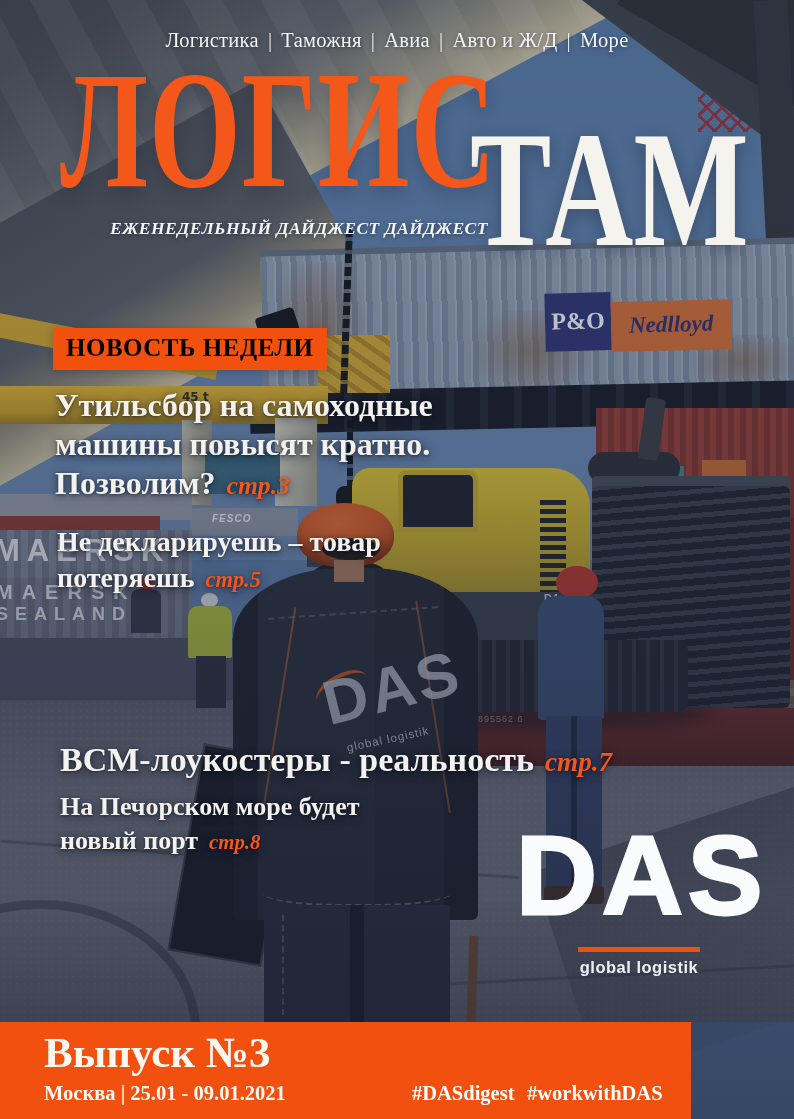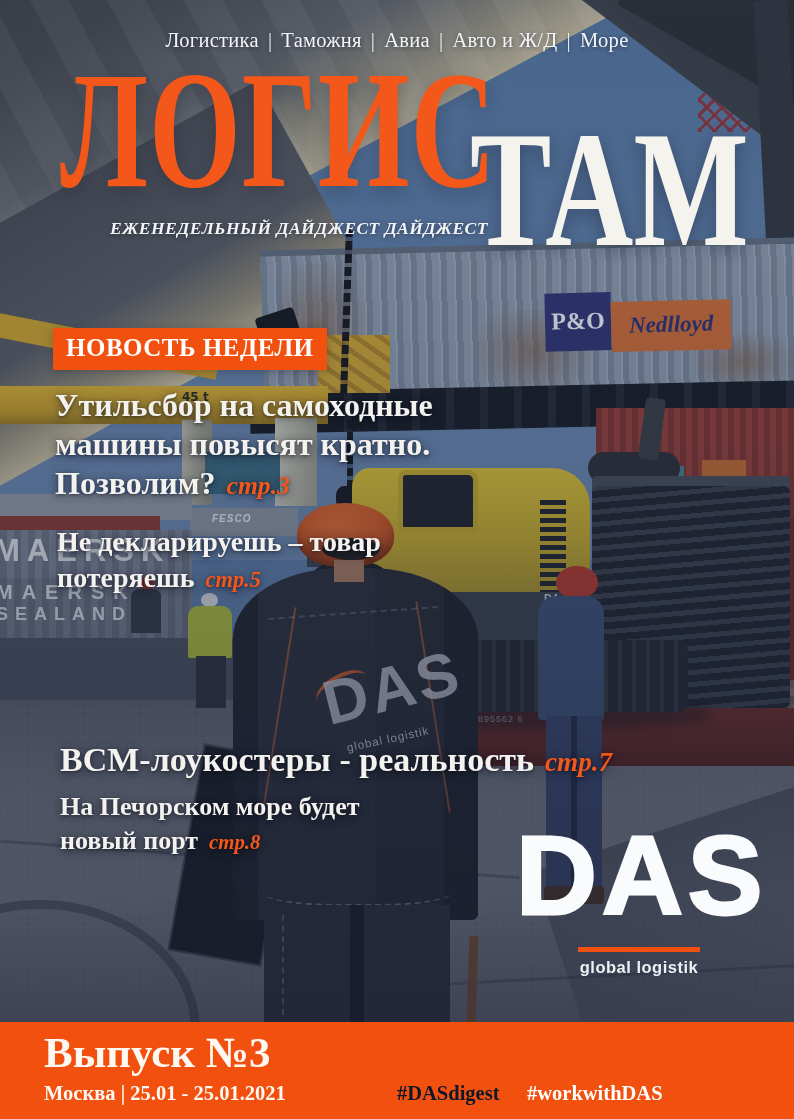--- a/index.html
+++ b/index.html
@@ -186,44 +186,44 @@
        font-size:20.5px;letter-spacing:.3px;text-shadow:0 1px 4px rgba(15,20,35,.5);}
   .topnav .sep{margin:0 9px;opacity:.95;}
   .title-right{left:470px;top:107px;color:#f5f3ee;font-weight:bold;font-size:122px;line-height:1;
        transform:scaleY(1.35);transform-origin:left top;letter-spacing:0;
        text-shadow:0 4px 14px rgba(15,20,38,.35);}
   .title-left{left:60px;top:47px;color:var(--accent-title);font-weight:bold;font-size:118px;line-height:1;
        transform:scaleY(1.42);transform-origin:left top;letter-spacing:1px;
        text-shadow:0 4px 14px rgba(15,20,38,.25);}
   .subtitle{left:110px;top:218px;font-style:italic;font-weight:bold;font-size:17.5px;
        color:#f3f4f6;letter-spacing:.5px;text-shadow:0 1px 4px rgba(15,20,35,.5);}
-  .badge{left:53px;top:328px;background:var(--accent);color:#ffffff;
+  .badge{left:53px;top:328px;background:var(--accent);color:#000000;
        font-weight:bold;font-size:25px;letter-spacing:.5px;padding:6px 13px 8px;
        box-shadow:0 2px 8px rgba(20,20,30,.25);}
   .headline{color:#f4f2ee;font-weight:bold;
        text-shadow:0 2px 10px rgba(10,14,28,.6),0 1px 3px rgba(10,14,28,.45);}
   .pref{margin-left:11px;color:var(--accent-title);font-style:italic;font-size:.8em;white-space:nowrap;}
   .h0{left:55px;top:386px;width:478px;font-size:32px;line-height:1.22;}
   .h1{left:57px;top:524px;width:380px;font-size:28px;line-height:1.28;}
   .h2{left:57px;top:616px;width:436px;font-size:26px;line-height:1.3;}
   .h3{left:60px;top:738px;width:620px;font-size:34px;line-height:1.3;}
   .h4{left:60px;top:790px;width:350px;font-size:26px;line-height:1.3;}
 
   .brand-word{left:516px;top:820px;font-family:"Liberation Sans",sans-serif;font-weight:bold;
        font-size:112px;line-height:1;letter-spacing:5px;color:#fafbfc;
        -webkit-text-stroke:3px #fafbfc;}
   .brand-rule{left:578px;top:947px;width:122px;height:5px;background:var(--accent);}
   .brand-tagline{left:566px;top:958px;width:146px;text-align:center;
        font-family:"Liberation Sans",sans-serif;font-weight:bold;font-size:16.5px;
        color:#eef1f4;letter-spacing:.5px;}
 
-  .footer{left:0;top:1022px;width:794px;height:97px;background:var(--accent);}
+  .footer{left:0;top:1022px;width:691px;height:97px;background:var(--accent);}
   .footer-issue{left:44px;top:6px;font-size:43px;font-weight:bold;color:#fdf8f2;position:absolute;}
   .footer-meta{left:44px;top:60px;font-size:20.5px;font-weight:bold;color:#fdf8f2;position:absolute;}
-  .footer-ht1{left:397px;top:60px;font-size:20.5px;font-weight:bold;color:#0f172a;position:absolute;}
+  .footer-ht1{left:412px;top:60px;font-size:20.5px;font-weight:bold;color:#ffffff;position:absolute;}
   .footer-ht2{left:527px;top:60px;font-size:20.5px;font-weight:bold;color:#ffffff;position:absolute;}
 </style>
 </head>
 <body>
 
 <div id="poster">
 
   <div class="photo">
     <div class="abs sky"></div>
     <div class="abs lattice lat1"></div>
@@ -350,18 +350,18 @@
   <div class="abs headline h4">
     <span>На Печорском море будет новый порт</span><span class="pref">стр.8</span>
   </div>
 
   <div class="abs brand-word">DAS</div>
   <div class="abs brand-rule"></div>
   <div class="abs brand-tagline">global logistik</div>
 
   <div class="abs footer">
     <div class="footer-issue">Выпуск №3</div>
-    <div class="footer-meta">Москва | 25.01 - 25.01.2021</div>
+    <div class="footer-meta">Москва | 25.01 - 09.01.2021</div>
     <div class="footer-ht1">#DASdigest</div>
     <div class="footer-ht2">#workwithDAS</div>
   </div>
 
 </div>
 
 </body></html>

